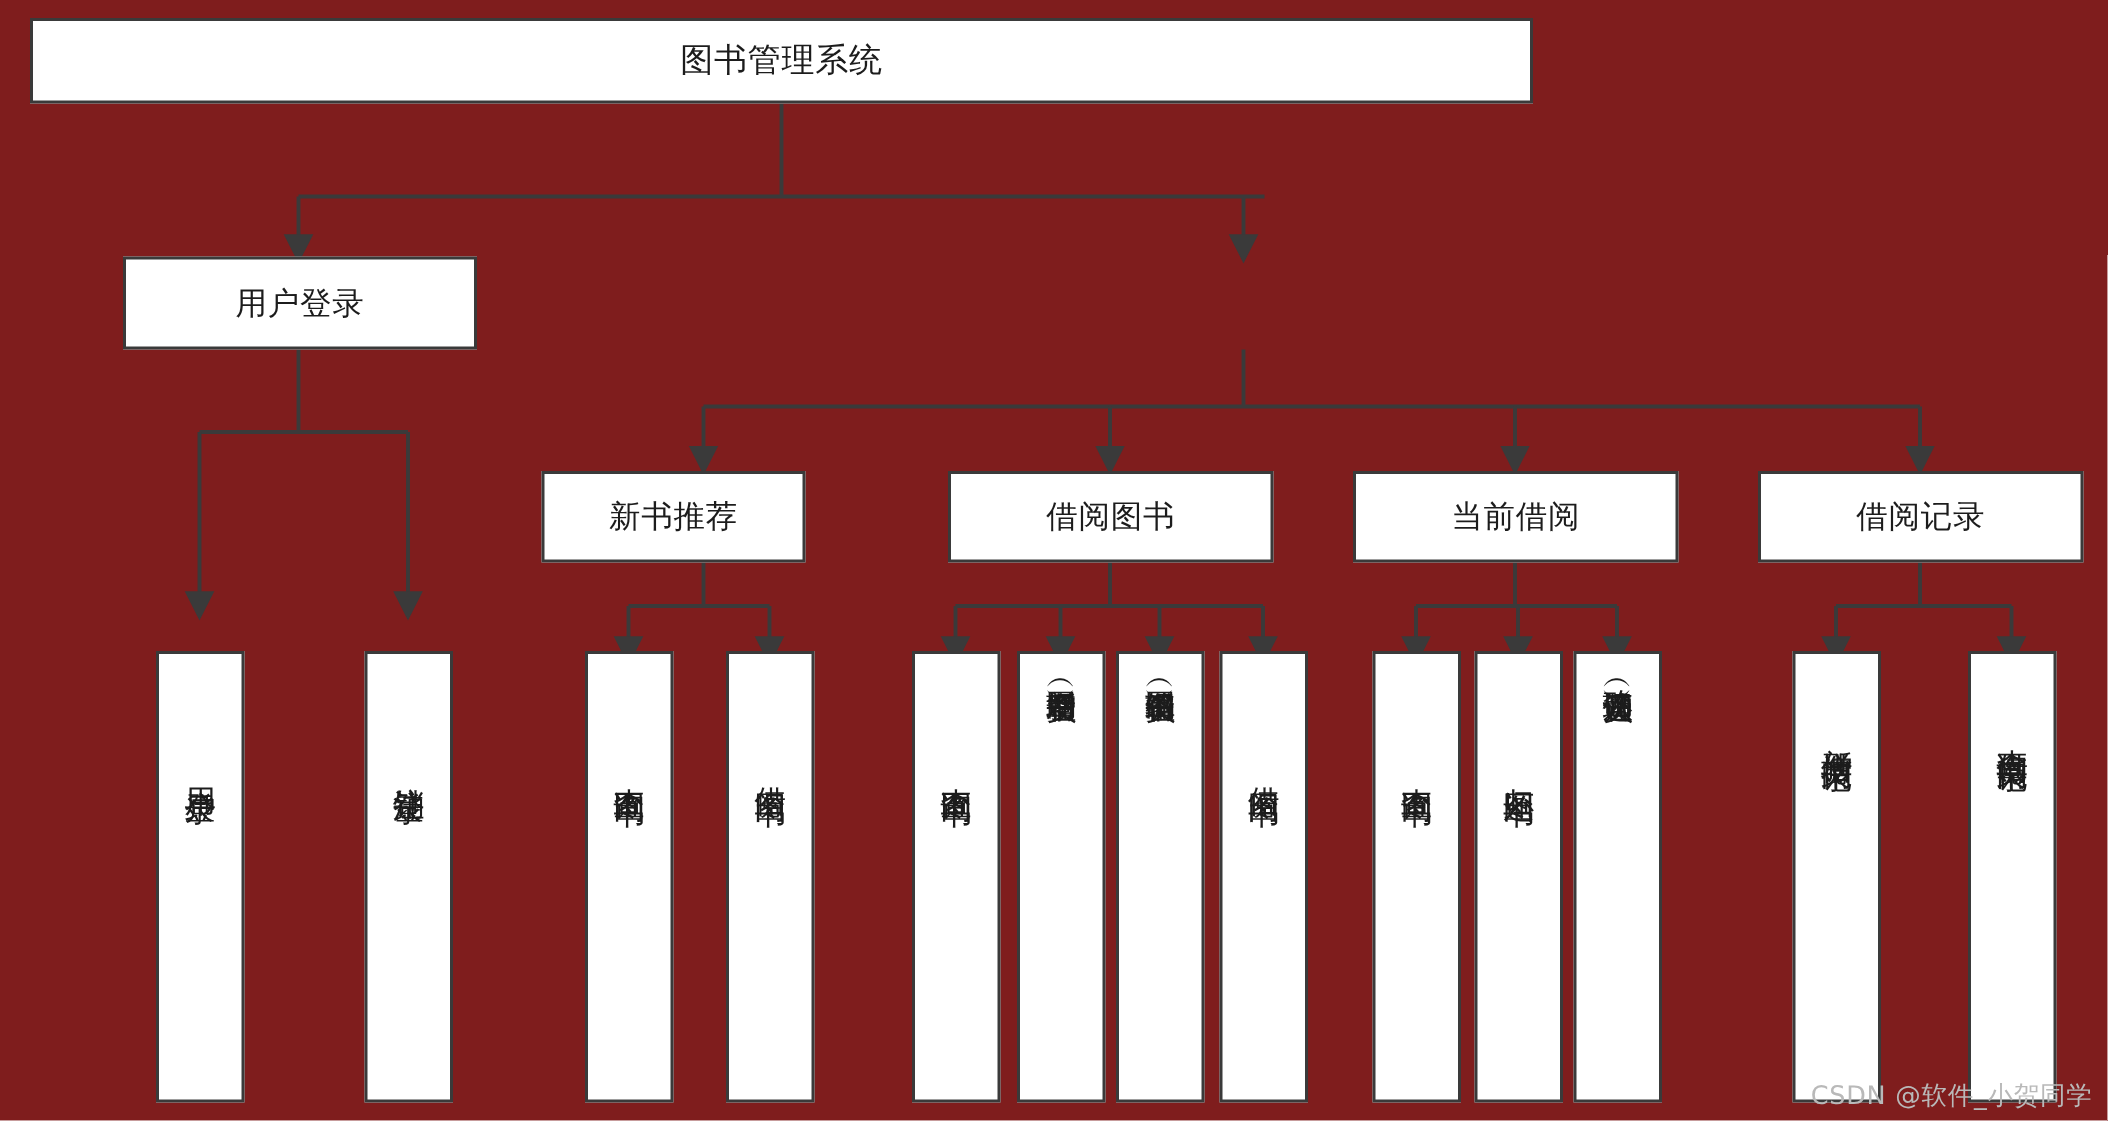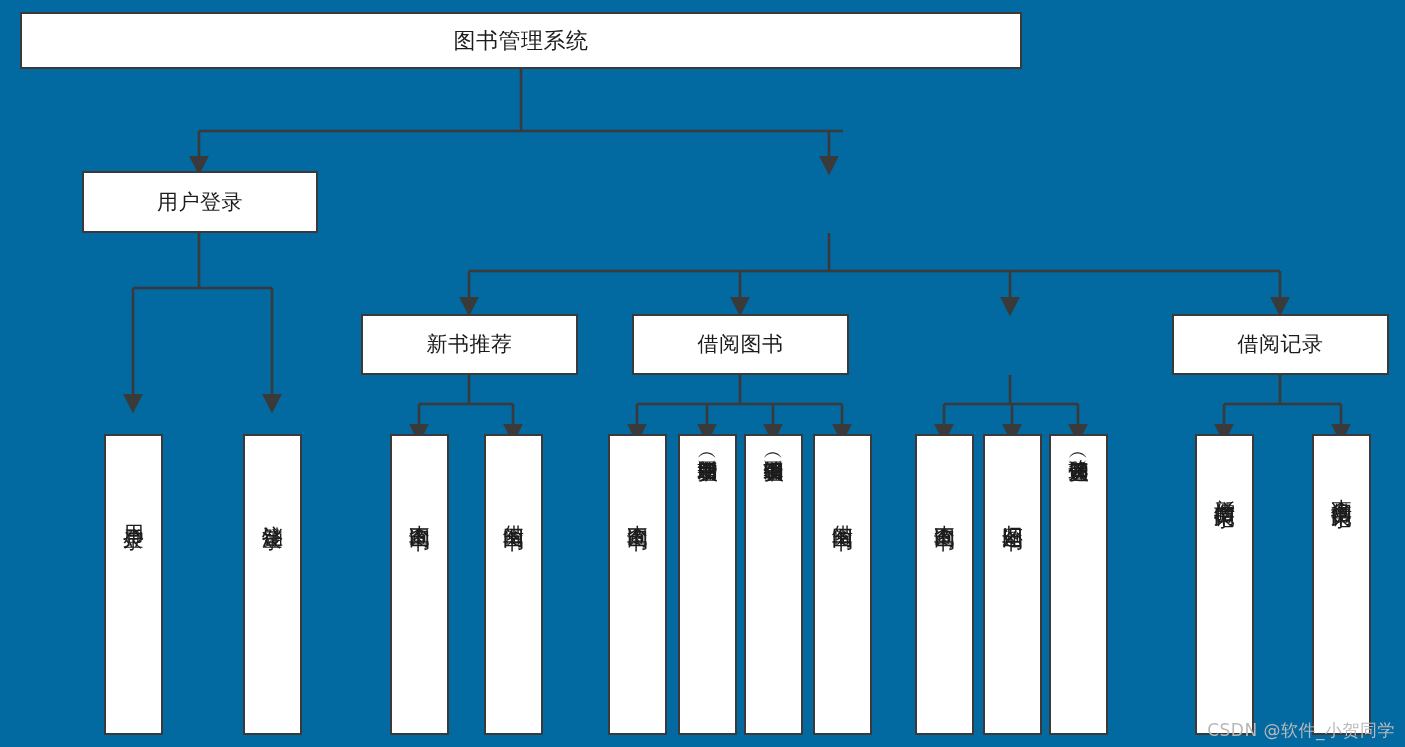--- a/index.html
+++ b/index.html
@@ -8,21 +8,21 @@
     padding: 0;
     background: #ffffff;
   }
   body {
     font-family: "DejaVu Sans", "Liberation Sans", sans-serif;
   }
   #diagram-root {
     position: relative;
     width: 1405px;
     height: 747px;
-    background: #0369a1;
+    background: #7f1d1d;
     overflow: hidden;
   }
   #connector-layer {
     position: absolute;
     left: 0;
     top: 0;
     width: 1405px;
     height: 747px;
     pointer-events: none;
   }
@@ -137,26 +137,29 @@
   </svg>
 
   <div class="node horizontal level-0" style="left:20px; top:12px; width:1002px; height:57px;">
     <span class="node-label">图书管理系统</span>
   </div>
 
   <div class="node horizontal level-1" style="left:82px; top:171px; width:236px; height:62px;">
     <span class="node-label">用户登录</span>
   </div>
 
-  <div class="node horizontal level-2" style="left:361px; top:314px; width:217px; height:61px;">
+  <div class="node horizontal level-2" style="left:361px; top:314px; width:176px; height:61px;">
     <span class="node-label">新书推荐</span>
   </div>
   <div class="node horizontal level-2" style="left:632px; top:314px; width:217px; height:61px;">
     <span class="node-label">借阅图书</span>
   </div>
+  <div class="node horizontal level-2" style="left:902px; top:314px; width:217px; height:61px;">
+    <span class="node-label">当前借阅</span>
+  </div>
   <div class="node horizontal level-2" style="left:1172px; top:314px; width:217px; height:61px;">
     <span class="node-label">借阅记录</span>
   </div>
 
   <div class="node vertical" style="left:104px; top:434px; width:59px; height:301px; padding-top:72px;">
     <span class="node-label">用户登录</span>
   </div>
   <div class="node vertical" style="left:243px; top:434px; width:59px; height:301px; padding-top:72px;">
     <span class="node-label">注销登录</span>
   </div>

